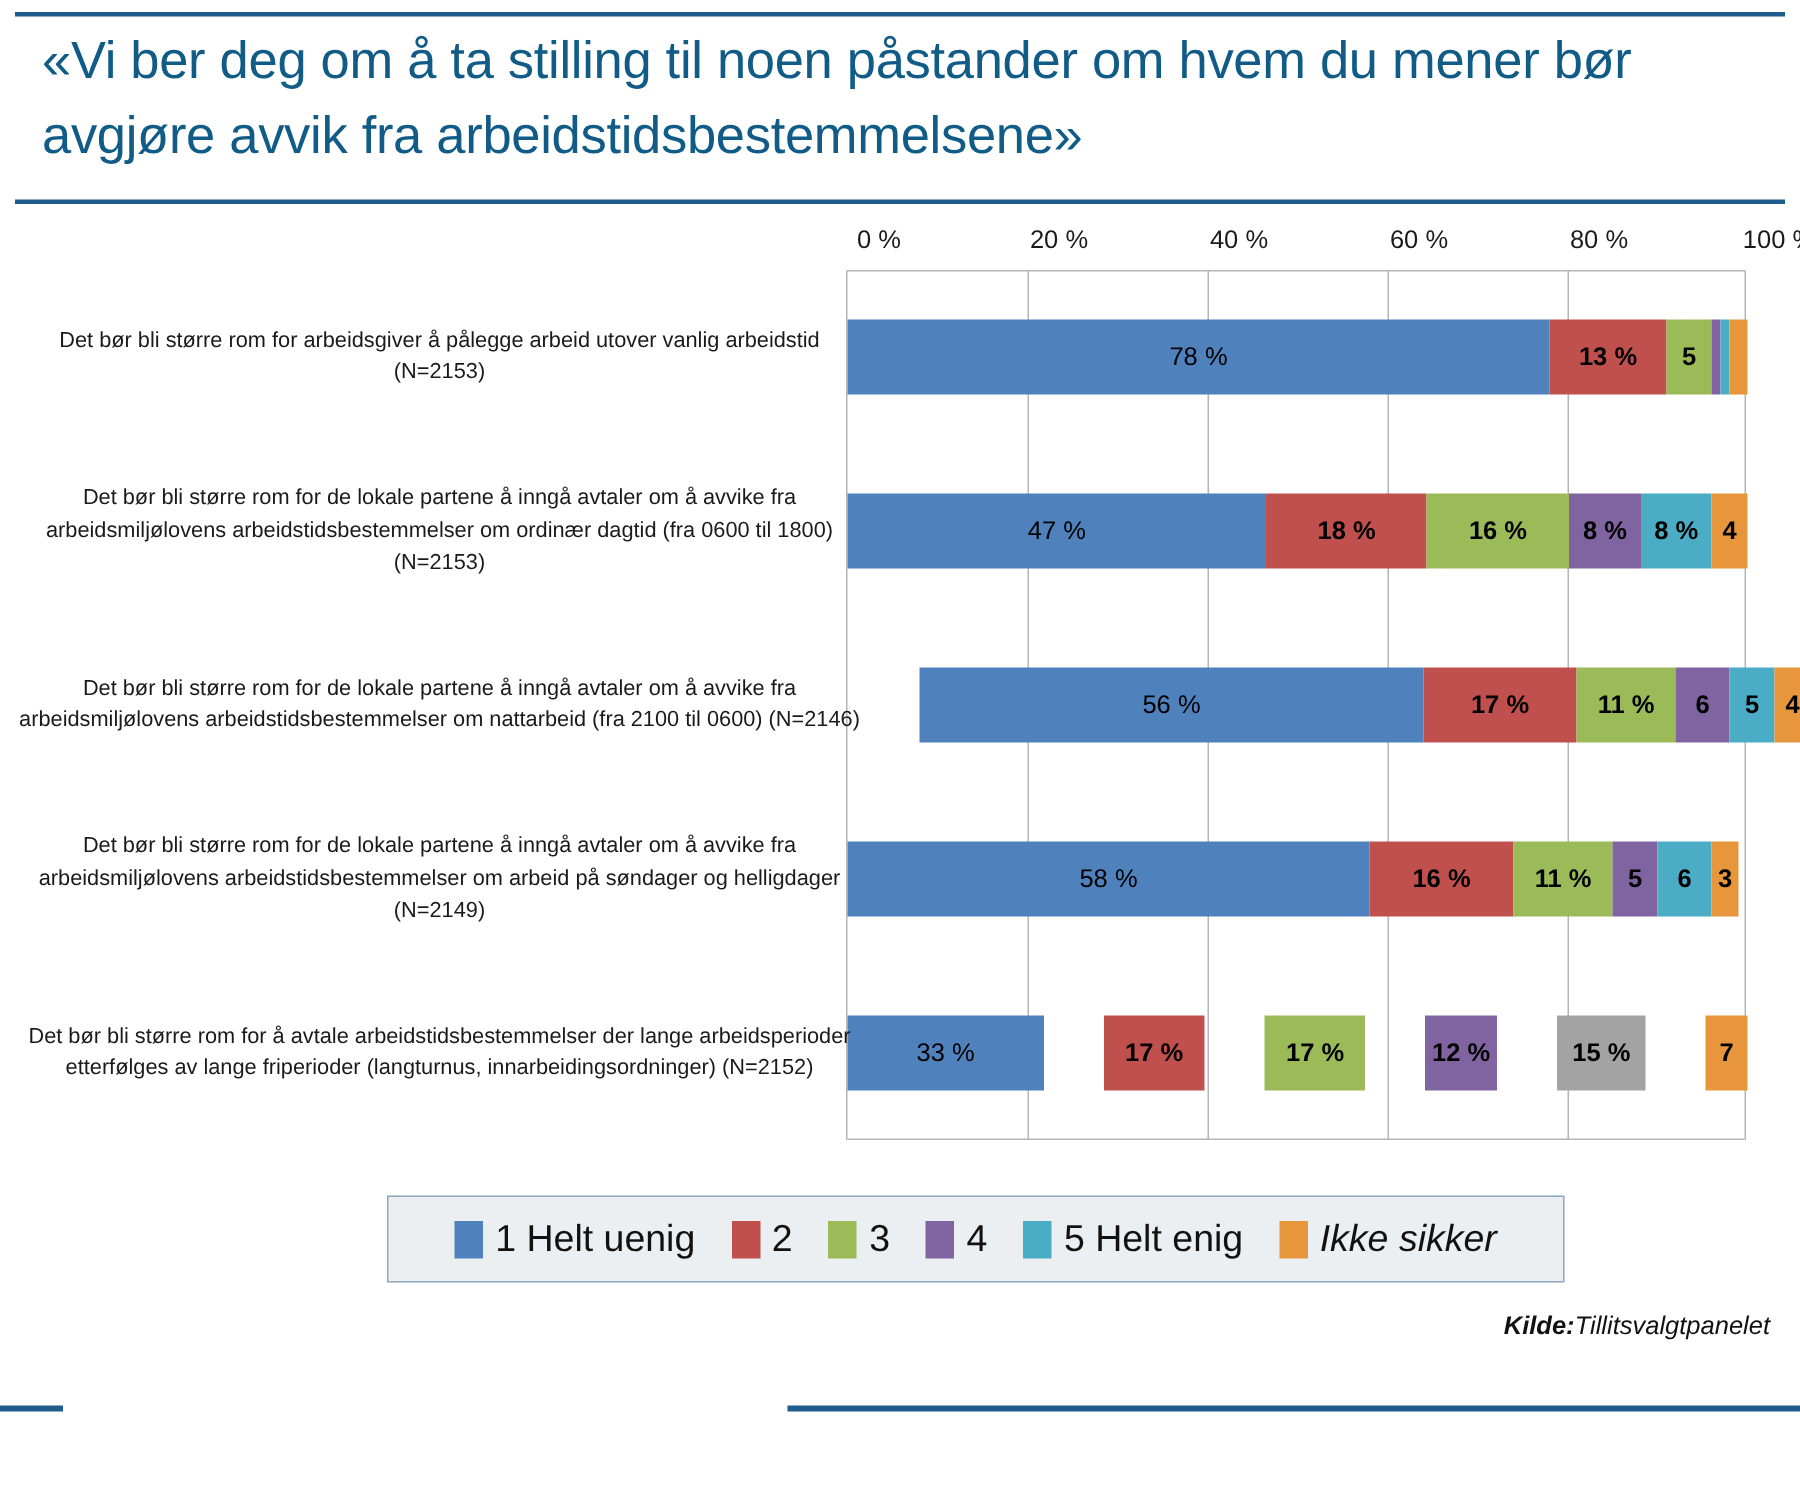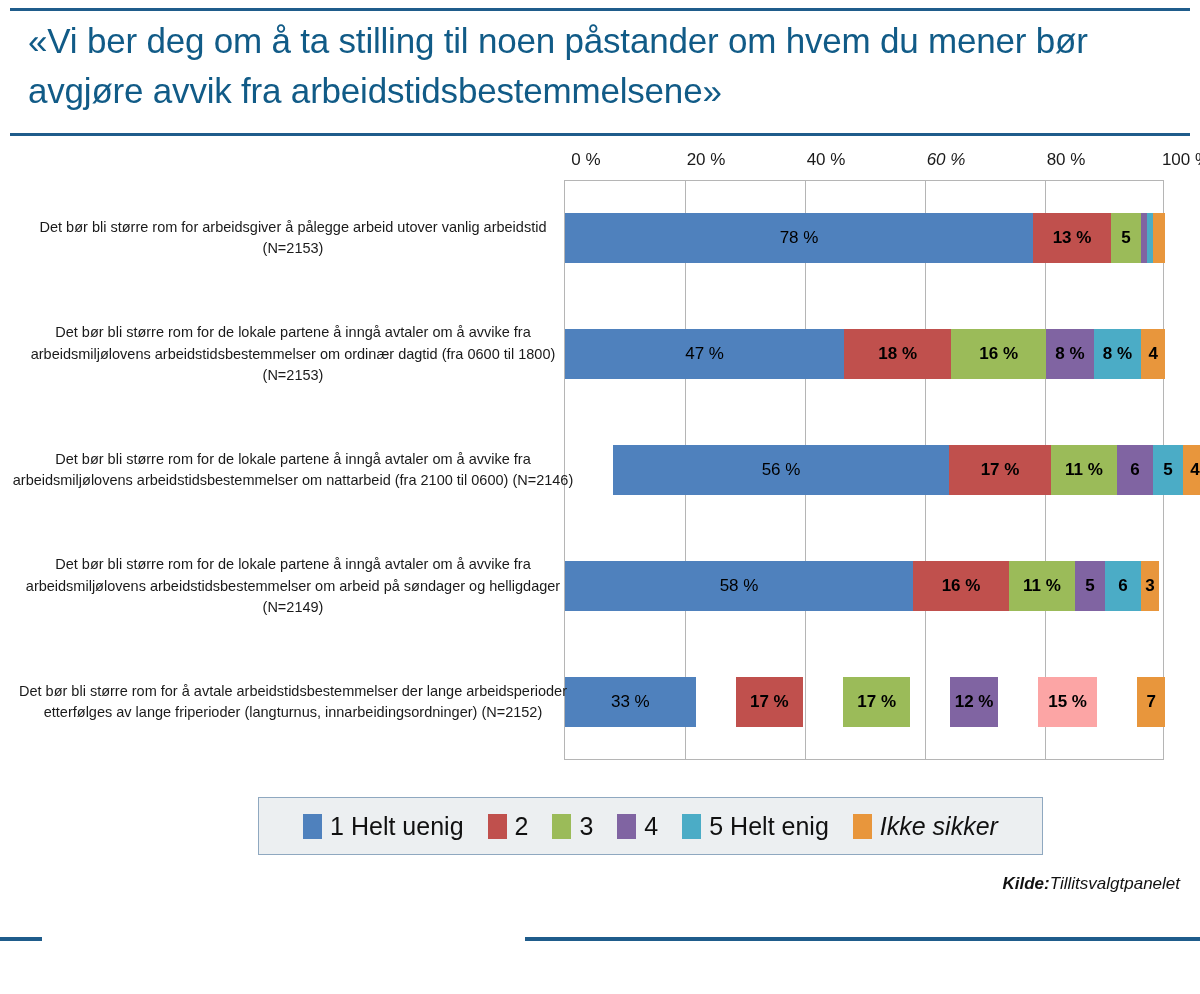--- a/index.html
+++ b/index.html
@@ -172,21 +172,21 @@
 
   <div class="title-rule top"></div>
   <div class="title-text">«Vi ber deg om å ta stilling til noen påstander om hvem du mener bør avgjøre avvik fra arbeidstidsbestemmelsene»</div>
   <div class="title-rule bottom"></div>
 
   <div class="chart">
     <div class="axis-labels" id="axis-labels">
         <div class="axis-tick-label" style="left: 586px;">0 %</div>
         <div class="axis-tick-label" style="left: 706px;">20 %</div>
         <div class="axis-tick-label" style="left: 826px;">40 %</div>
-        <div class="axis-tick-label" style="left: 946px; font-style: italic;">60 %</div>
+        <div class="axis-tick-label" style="left: 946px;">60 %</div>
         <div class="axis-tick-label" style="left: 1066px;">80 %</div>
         <div class="axis-tick-label" style="left: 1186px;">100 %</div>
       </div>
     <div class="plot" id="plot">
       <div class="plot-top-edge"></div>
       <div class="plot-bottom-edge"></div>
     <div class="gridline" style="left: 120px;"></div>
         <div class="gridline" style="left: 240px;"></div>
         <div class="gridline" style="left: 360px;"></div>
         <div class="gridline" style="left: 480px;"></div>
@@ -220,21 +220,21 @@
           <div class="seg" style="width: 66px; background: rgb(155, 187, 89);">11 %</div>
           <div class="seg" style="width: 30px; background: rgb(128, 100, 162);">5</div>
           <div class="seg" style="width: 36px; background: rgb(75, 172, 198);">6</div>
           <div class="seg" style="width: 18px; background: rgb(232, 150, 60);">3</div>
         </div>
         <div class="row" style="top: 497px; gap: 40px;">
           <div class="seg first" style="width: 198px; background: rgb(79, 129, 189);">33 %</div>
           <div class="seg" style="width: 102px; background: rgb(192, 80, 77);">17 %</div>
           <div class="seg" style="width: 102px; background: rgb(155, 187, 89);">17 %</div>
           <div class="seg" style="width: 72px; background: rgb(128, 100, 162);">12 %</div>
-          <div class="seg" style="width: 90px; background: #fca5a5;">15 %</div>
+          <div class="seg" style="width: 90px; background: #a3a3a3;">15 %</div>
           <div class="seg" style="width: 42px; background: rgb(232, 150, 60);">7</div>
         </div>
       </div>
     <div id="row-labels">
         <div class="row-label" style="position: absolute; top: 67px; height: 62px; display: flex; align-items: center; justify-content: center;">Det bør bli større rom for arbeidsgiver å pålegge arbeid utover vanlig arbeidstid (N=2153)</div>
         <div class="row-label" style="position: absolute; top: 183px; height: 62px; display: flex; align-items: center; justify-content: center;">Det bør bli større rom for de lokale partene å inngå avtaler om å avvike fra arbeidsmiljølovens arbeidstidsbestemmelser om ordinær dagtid (fra 0600 til 1800) (N=2153)</div>
         <div class="row-label" style="position: absolute; top: 299px; height: 62px; display: flex; align-items: center; justify-content: center;">Det bør bli større rom for de lokale partene å inngå avtaler om å avvike fra arbeidsmiljølovens arbeidstidsbestemmelser om nattarbeid (fra 2100 til 0600) (N=2146)</div>
         <div class="row-label" style="position: absolute; top: 415px; height: 62px; display: flex; align-items: center; justify-content: center;">Det bør bli større rom for de lokale partene å inngå avtaler om å avvike fra arbeidsmiljølovens arbeidstidsbestemmelser om arbeid på søndager og helligdager (N=2149)</div>
         <div class="row-label" style="position: absolute; top: 531px; height: 62px; display: flex; align-items: center; justify-content: center;">Det bør bli større rom for å avtale arbeidstidsbestemmelser der lange arbeidsperioder etterfølges av lange friperioder (langturnus, innarbeidingsordninger) (N=2152)</div>
       </div>

